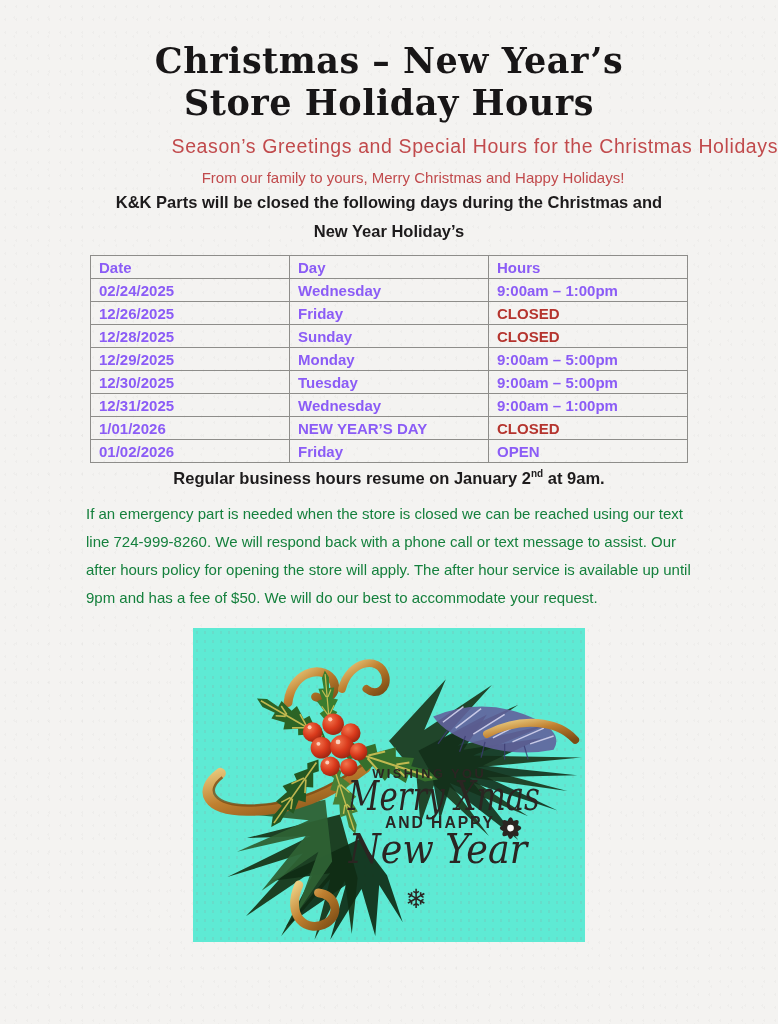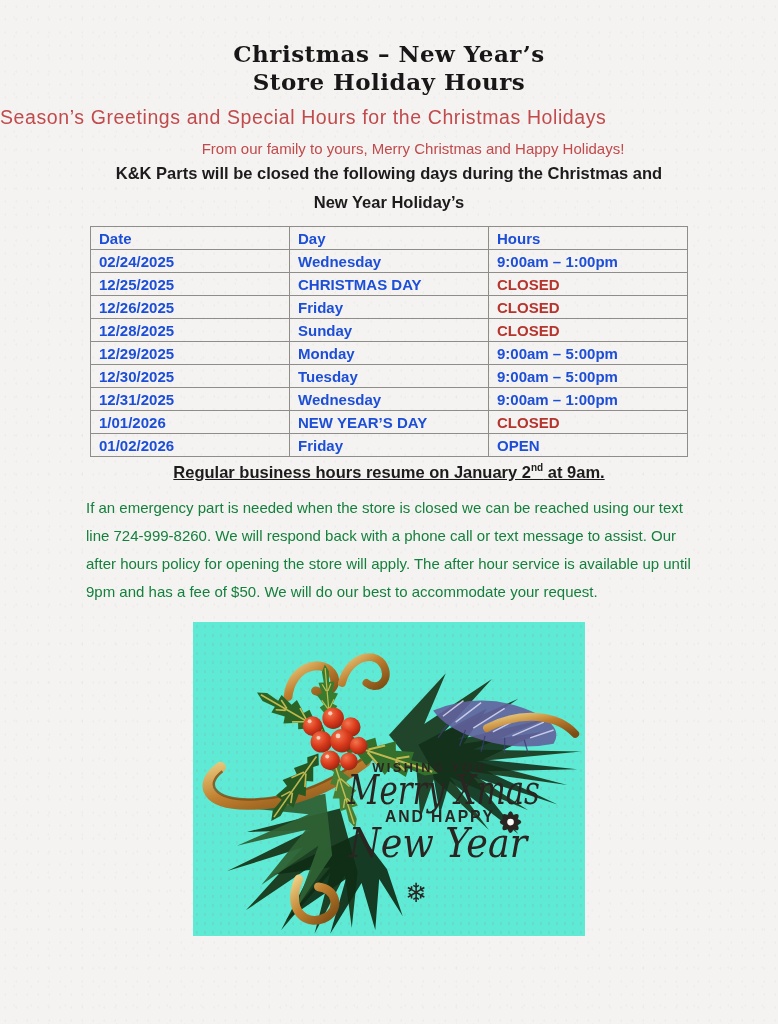--- a/index.html
+++ b/index.html
@@ -12,29 +12,29 @@
     background-size:11px 13px, 17px 19px;
     background-position:0 0, 6px 8px;
     font-family:"Liberation Sans", sans-serif;
     color:#1d1b1c;
     overflow:hidden;
   }
   .page{padding-top:40px;}
   .title{
     font-family:"DejaVu Serif", serif;
     font-weight:800;
-    font-size:23px;
+    font-size:35px;
     line-height:1.2;
     letter-spacing:.5px;
     text-align:center;
     color:#181617;
     margin:0;
   }
   .subtitle{
-    text-align:left;
+    text-align:right;
     color:#c14a4c;
     font-size:19.5px;
     letter-spacing:.6px;
     margin:10px 0 8px;
     line-height:24px;
   }
   .tagline{
     text-align:center;
     color:#c14a4c;
     font-size:15px;
@@ -56,31 +56,30 @@
     border-collapse:collapse;
     table-layout:fixed;
   }
   .hours-table th, .hours-table td{
     border:1px solid #8e8d8a;
     font-size:15px;
     font-weight:bold;
     text-align:left;
     padding:1px 8px;
     height:20px;
-    color:#1d4ed8;
+    color:#8b5cf6;
     overflow:hidden;
     white-space:nowrap;
   }
   .hours-table td.closed{color:#b5342e;}
   .resume{
     text-align:center;
     font-weight:bold;
     font-size:16.5px;
     margin:5px 0 0;
-    text-decoration:underline;
   }
   .resume sup{font-size:10px;}
   .body-para{
     width:606px;
     margin:12px auto 0;
     font-size:15px;
     line-height:28px;
     color:#15803d;
   }
   .graphic{
@@ -121,25 +120,20 @@
         <th>Date</th>
         <th>Day</th>
         <th>Hours</th>
       </tr>
     </thead>
     <tbody>
       <tr>
         <td>02/24/2025</td>
         <td>Wednesday</td>
         <td>9:00am – 1:00pm</td>
-      </tr>
-      <tr>
-        <td>12/25/2025</td>
-        <td>CHRISTMAS DAY</td>
-        <td class="closed">CLOSED</td>
       </tr>
       <tr>
         <td>12/26/2025</td>
         <td>Friday</td>
         <td class="closed">CLOSED</td>
       </tr>
       <tr>
         <td>12/28/2025</td>
         <td>Sunday</td>
         <td class="closed">CLOSED</td>

